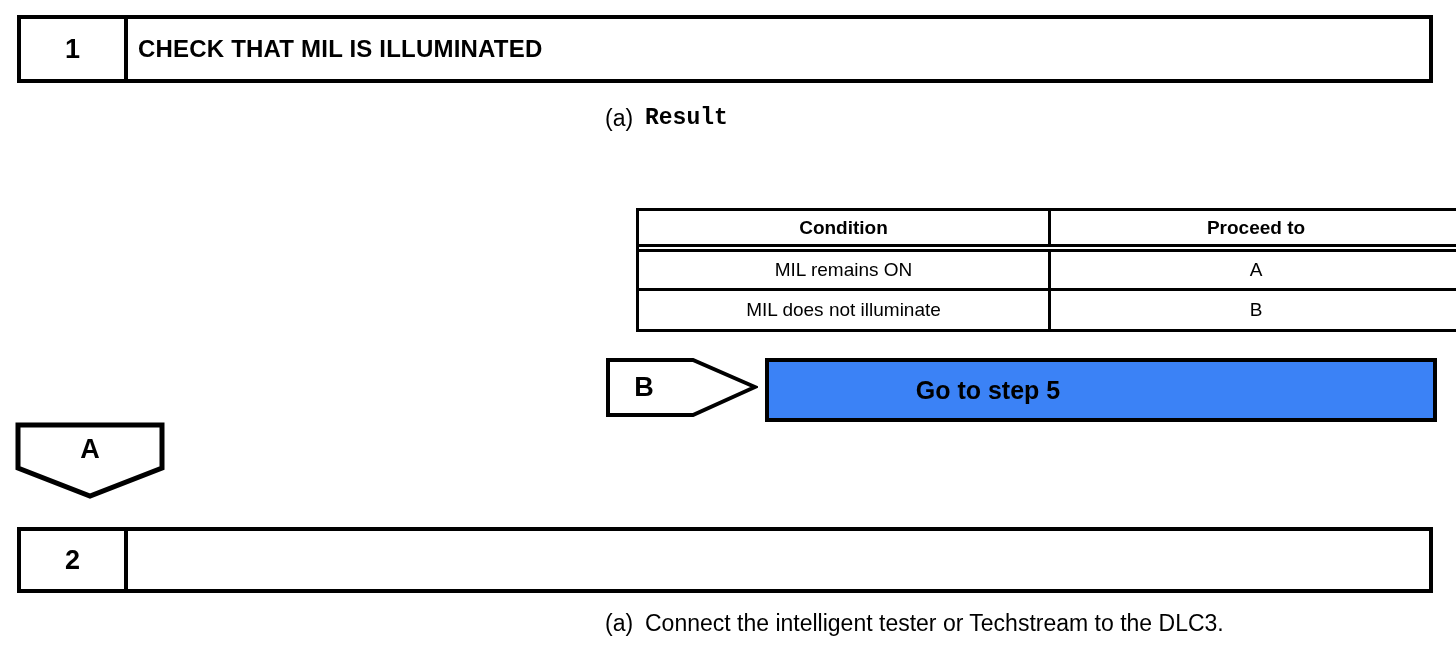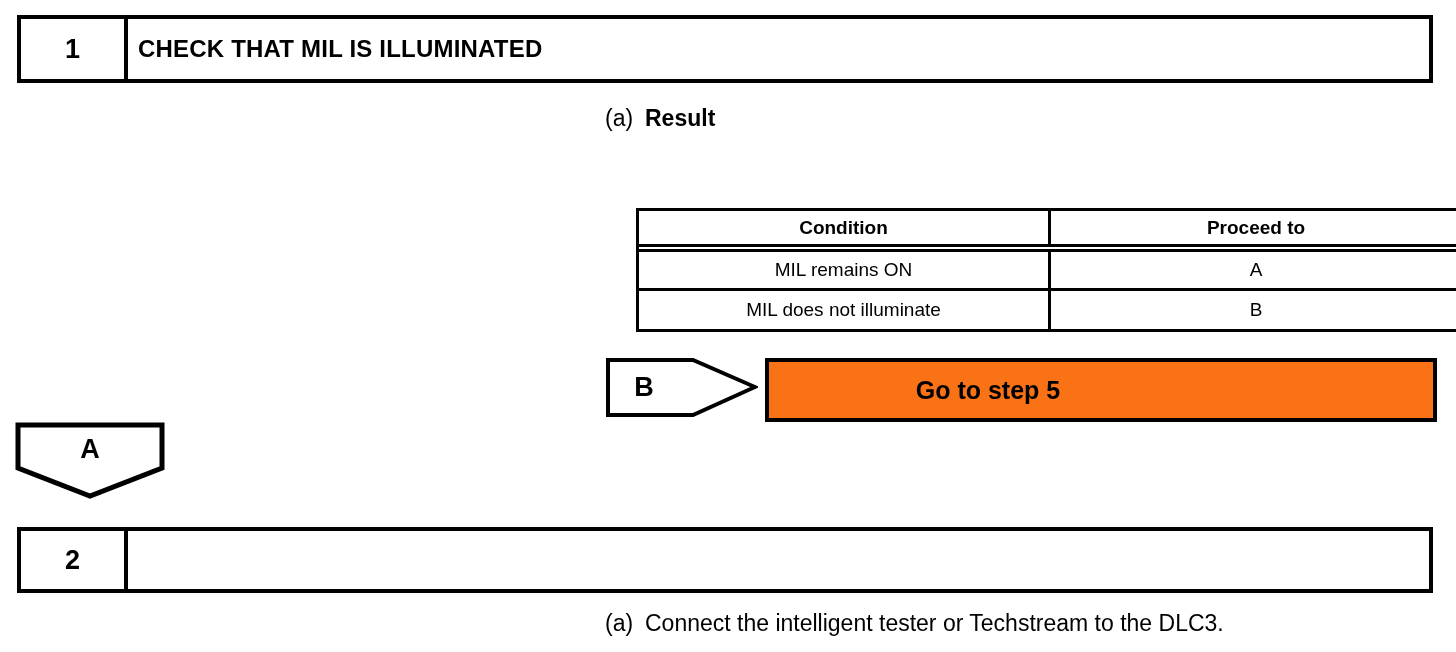--- a/index.html
+++ b/index.html
@@ -31,21 +31,21 @@
     padding-left:10px;
     font-weight:bold; font-size:24px;
     letter-spacing:0.2px;
   }
 
   
   .instr { display:flex; font-size:23px; line-height:35px; }
   .instr-label { width:40px; flex:0 0 40px; }
   .instr-text-narrow { width:755px; }
   .instr-text-wide { width:811px; }
-  .result-label { font-weight:bold; }
+  .result-label { font-weight:bold;font-family:Liberation Mono, monospace; }
 
   
   .result-table {
     left:608px; top:208px; width:828px;
     border:3px solid #000;
     background:#fff;
     font-size:19px;
     margin-left:28px;
   }
   .rt-row { display:flex; }
@@ -64,21 +64,21 @@
   
   .b-arrow { left:606px; top:358px; width:152px; height:60px; }
   .b-arrow svg { display:block; }
   .b-label {
     position:absolute; left:0; top:0; width:76px; height:58px;
     display:flex; align-items:center; justify-content:center;
     font-weight:bold; font-size:27px;
   }
   .goto-box {
     left:765px; top:358px; width:672px; height:64px;
-    border:4px solid #000; background:#f97316;
+    border:4px solid #000; background:#3b82f6;
     display:flex; align-items:center; justify-content:center;
     padding-right:226px;
     font-weight:bold; font-size:25px;
   }
 
   
   .conn-a { left:15px; top:422px; width:150px; height:78px; }
   .conn-a svg { display:block; }
   .a-label {
     position:absolute; left:0; top:5px; width:150px; height:44px;

